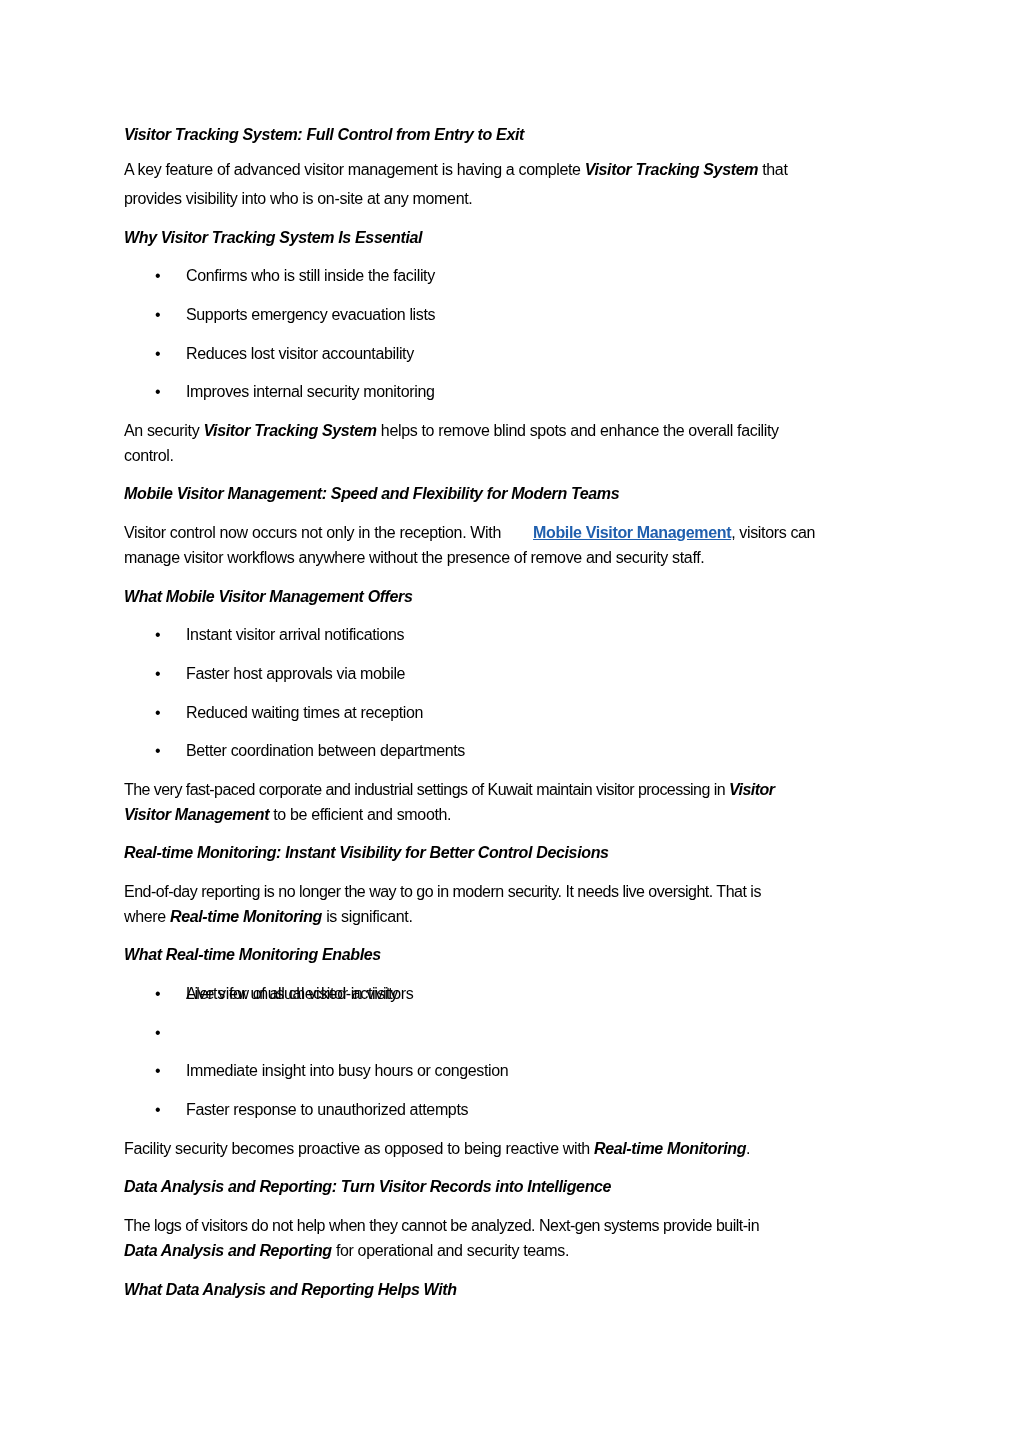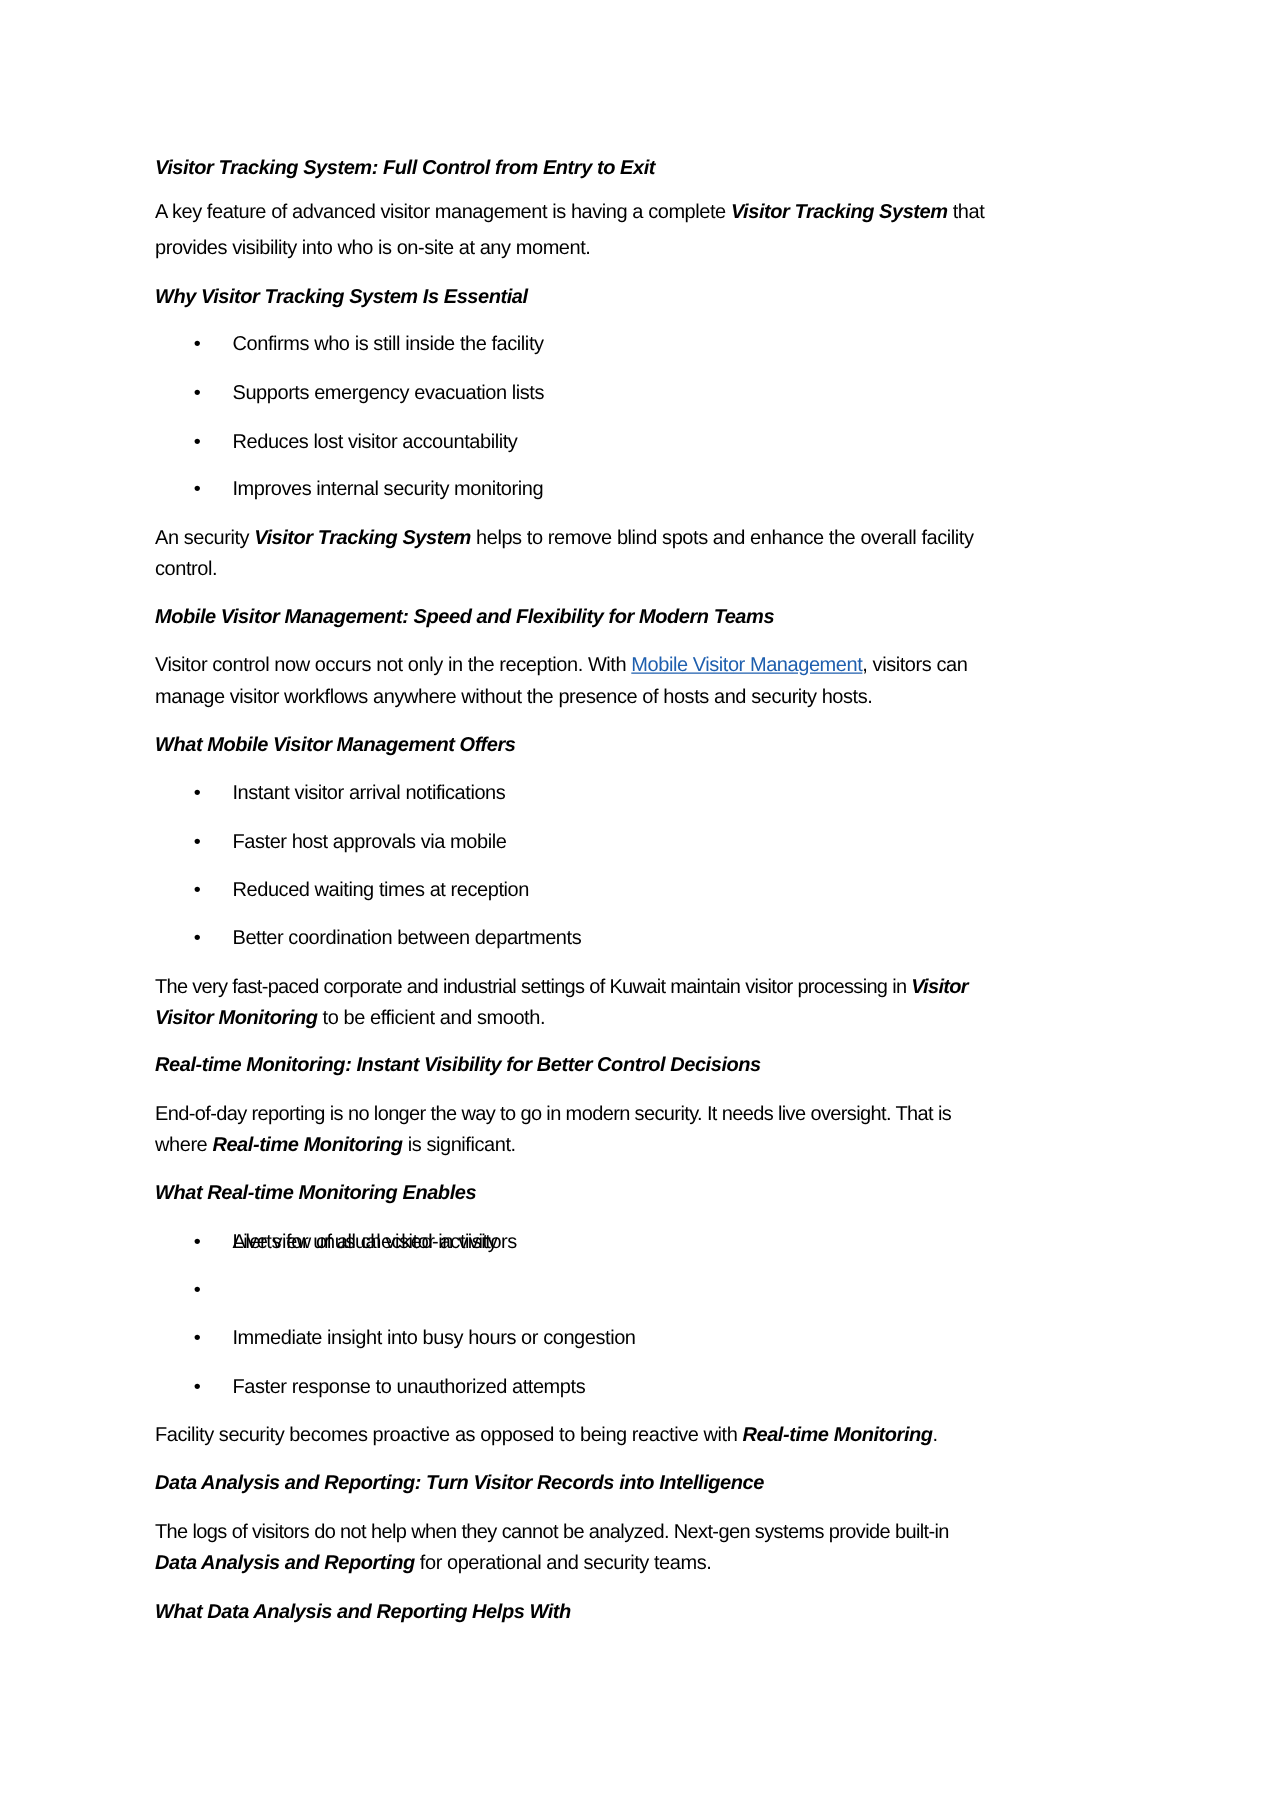--- a/index.html
+++ b/index.html
@@ -6,21 +6,21 @@
   body { width: 1023px; height: 1447px; position: relative; overflow: hidden; }
   .page {
     position: absolute; left: 124px; top: 0; width: 780px;
     font-family: "Liberation Sans", sans-serif;
     color: #000000; font-size: 16px; letter-spacing: -0.35px;
   }
   .line { position: absolute; left: 0; white-space: nowrap; line-height: 20px; }
   .bullet { position: absolute; left: 31px; white-space: nowrap; line-height: 20px; }
   .bullet-text { position: absolute; left: 62px; white-space: nowrap; line-height: 20px; }
   b, .b { font-weight: bold; font-style: italic; }
-  a.link { color: #1f5fae; font-weight: normal; text-decoration: underline; }
+  a.link { color: #1f5fae; font-weight: bold; text-decoration: underline; margin-left: 28px; }
 </style>
 </head>
 <body>
 
 <div class="page">
 
   <div class="line b" style="top:125px">Visitor Tracking System: Full Control from Entry to Exit</div>
   <div class="line" style="top:160px"><span>A key feature of advanced visitor management is having a complete </span><b>Visitor Tracking System</b><span> that</span></div>
   <div class="line" style="top:189px">provides visibility into who is on-site at any moment.</div>
   <div class="line b" style="top:228px">Why Visitor Tracking System Is Essential</div>
@@ -32,34 +32,34 @@
   <div class="bullet" style="top:344px">•</div>
   <div class="bullet-text" style="top:344px">Reduces lost visitor accountability</div>
   <div class="bullet" style="top:382px">•</div>
   <div class="bullet-text" style="top:382px">Improves internal security monitoring</div>
 
   <div class="line" style="top:421px"><span>An security </span><b>Visitor Tracking System</b><span> helps to remove blind spots and enhance the overall facility</span></div>
   <div class="line" style="top:446px">control.</div>
 
   <div class="line b" style="top:484px">Mobile Visitor Management: Speed and Flexibility for Modern Teams</div>
   <div class="line" style="top:523px"><span>Visitor control now occurs not only in the reception. With </span><a class="link">Mobile Visitor Management</a><span>, visitors can</span></div>
-  <div class="line" style="top:548px">manage visitor workflows anywhere without the presence of hosts and security hosts.</div>
+  <div class="line" style="top:548px">manage visitor workflows anywhere without the presence of remove and security staff.</div>
   <div class="line b" style="top:587px">What Mobile Visitor Management Offers</div>
 
   <div class="bullet" style="top:625px">•</div>
   <div class="bullet-text" style="top:625px">Instant visitor arrival notifications</div>
   <div class="bullet" style="top:664px">•</div>
   <div class="bullet-text" style="top:664px">Faster host approvals via mobile</div>
   <div class="bullet" style="top:703px">•</div>
   <div class="bullet-text" style="top:703px">Reduced waiting times at reception</div>
   <div class="bullet" style="top:741px">•</div>
   <div class="bullet-text" style="top:741px">Better coordination between departments</div>
 
   <div class="line" style="top:780px; letter-spacing:-0.55px"><span>The very fast-paced corporate and industrial settings of Kuwait maintain visitor processing in </span><b>Visitor</b></div>
-  <div class="line" style="top:805px"><b>Visitor Monitoring</b><span> to be efficient and smooth.</span></div>
+  <div class="line" style="top:805px"><b>Visitor Management</b><span> to be efficient and smooth.</span></div>
 
   <div class="line b" style="top:843px">Real-time Monitoring: Instant Visibility for Better Control Decisions</div>
   <div class="line" style="top:882px; letter-spacing:-0.5px">End-of-day reporting is no longer the way to go in modern security. It needs live oversight. That is</div>
   <div class="line" style="top:907px"><span>where </span><b>Real-time Monitoring</b><span> is significant.</span></div>
   <div class="line b" style="top:945px">What Real-time Monitoring Enables</div>
 
   <div class="bullet" style="top:984px">•</div>
   <div class="bullet-text" style="top:984px">Live view of all checked-in visitors</div>
   <div class="bullet" style="top:1023px">•</div>
   <div class="bullet-text" style="top:984px">Alerts for unusual visitor activity</div>

